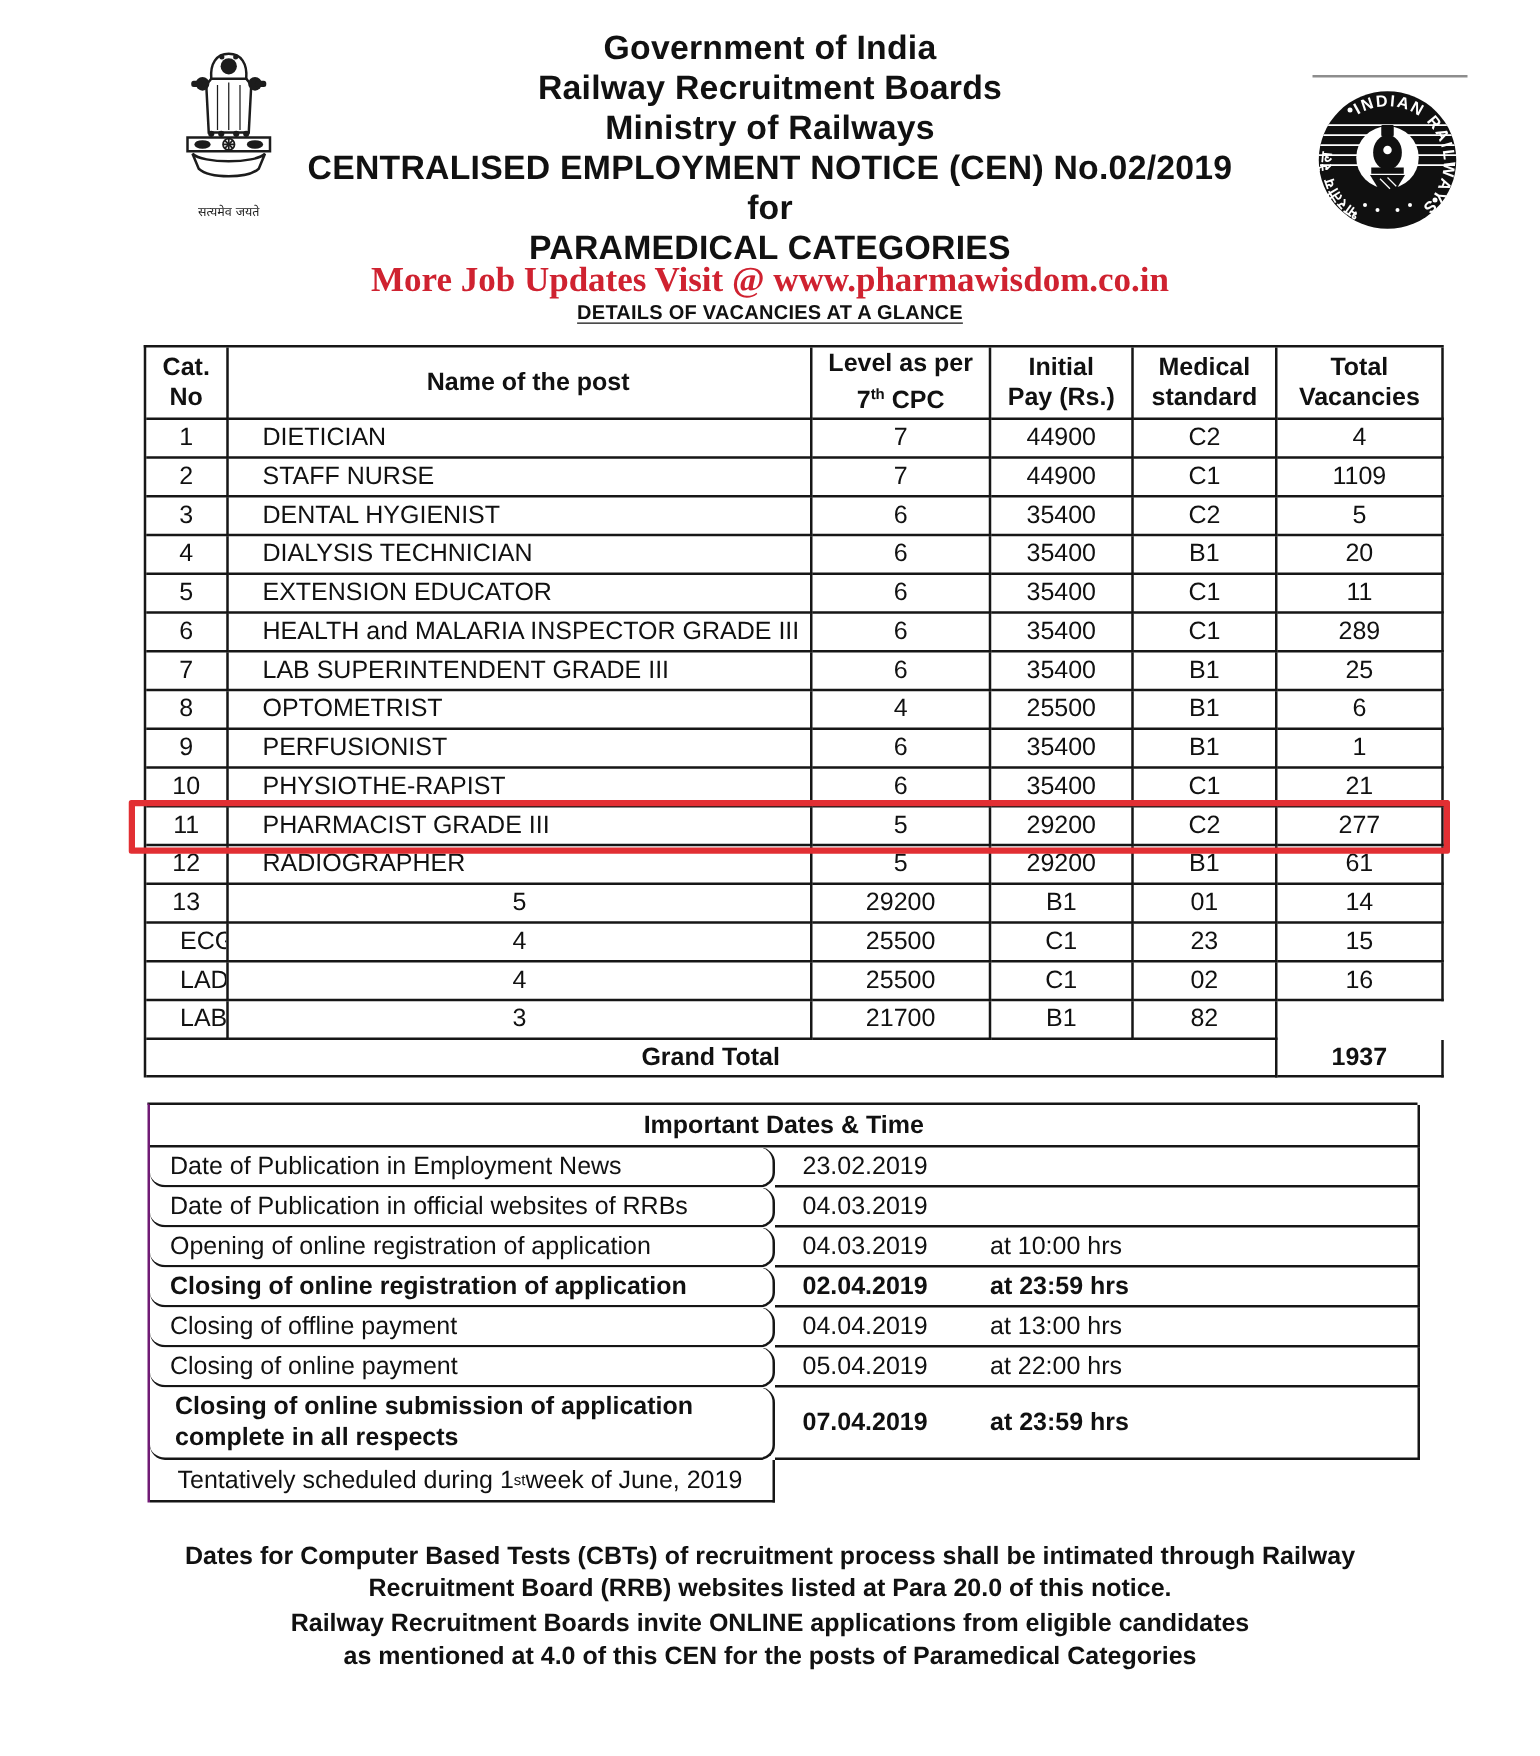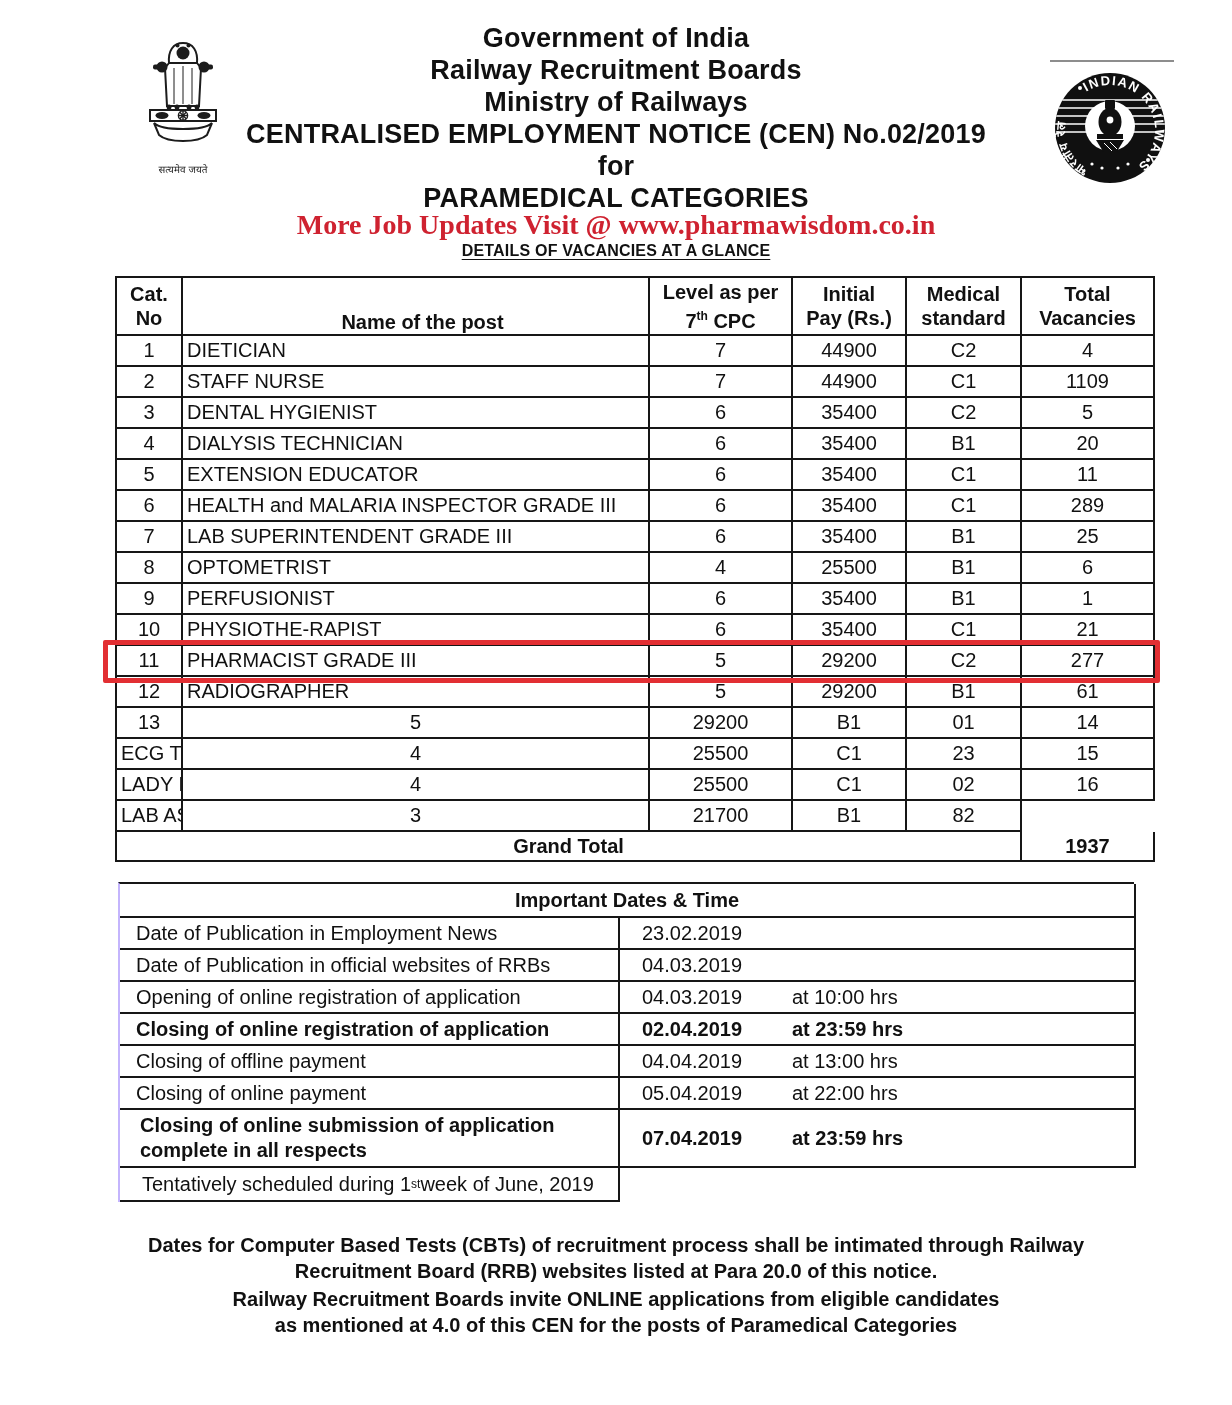--- a/index.html
+++ b/index.html
@@ -38,47 +38,47 @@
     border-left: 2px solid #161616; border-top: 2px solid #161616;
     width: 1040px;
     font-size: 20px;
   }
   .vgrid > div {
     border-right: 2px solid #161616; border-bottom: 2px solid #161616;
     display: flex; align-items: center; justify-content: center;
     overflow: hidden; white-space: nowrap;
   }
   .vgrid .hcell { font-weight: bold; flex-direction: column; line-height: 24px; }
-  .vgrid .hname { justify-content: flex-end; padding-left: 14px; }
-  .vgrid .cleft { justify-content: flex-start; padding-left: 4px; }
+  .vgrid .hname { justify-content: center; padding-left: 14px; }
+  .vgrid .cleft { justify-content: flex-start; padding-left: 27px; }
   sup { font-size: 12px; }
   .gt-label { grid-row: 18; grid-column: 1 / 6; font-weight: bold; }
   .gt-value { grid-row: 18; grid-column: 6; font-weight: bold; }
   .hlbox {
     position: absolute; left: -12px; top: 364px;
     width: 1057px; height: 43px;
     border: 5px solid #e22f33; border-radius: 2px;
     pointer-events: none;
   }
 
   
   .dgrid {
     display: grid;
     grid-template-columns: 500px 516px;
     grid-template-rows: 34px repeat(6, 32px) 58px 34px;
     width: 1016px; margin: 20px 0 0 118px;
-    border-left: 2px solid #c4b5fd; border-top: 2px solid #161616;
+    border-left: 2px solid #701a75; border-top: 2px solid #161616;
     font-size: 20px;
   }
   .dgrid > div {
     border-right: 2px solid #161616; border-bottom: 2px solid #161616;
     display: flex; align-items: center;
   }
   .dtitle { grid-column: 1 / 3; justify-content: center; font-weight: bold; }
-  .dlabel { padding-left: 16px; line-height: 25px; white-space: pre-line; }
+  .dlabel { padding-left: 16px; line-height: 25px; white-space: pre-line; border-radius: 12px; }
   .dlabel, .dvalue { text-align: left; }
   .dvalue { padding-left: 22px; }
   .dvalue .date { display: inline-block; min-width: 150px; }
   .drow-bold { font-weight: bold; }
   .dlabel.wrap { white-space: normal; padding-left: 20px; }
 
   
   .fpara { text-align: center; font-weight: bold; font-size: 20px; line-height: 26px; }
   .fpara1 { margin-top: 30px; }
   .fpara2 { margin-top: 2px; }

